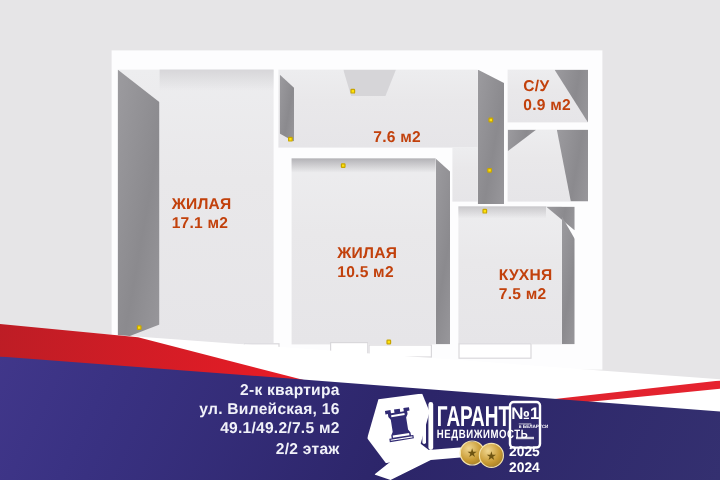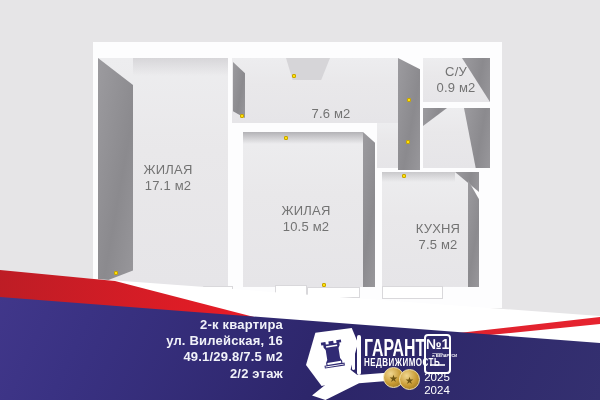--- a/index.html
+++ b/index.html
@@ -34,22 +34,22 @@
   .w-kit-right{left:468px;top:180px;width:11px;height:107px;clip-path:polygon(0 0,100% 18%,100% 100%,0 100%);}
 
   .window{background:#ffffff;border:1px solid #d9d8db;}
   .win-a{left:203px;top:286px;width:30px;height:13px;}
   .win-mid-door{left:275px;top:285px;width:32px;height:16px;}
   .win-mid{left:307px;top:287px;width:53px;height:11px;}
   .win-kitchen{left:382px;top:286px;width:61px;height:13px;}
 
   .handle{width:4px;height:4px;background:#ffe20a;border:1px solid #c8a500;border-radius:1px;}
 
-  .room-label{transform:translateX(-50%);text-align:center;white-space:nowrap;
-    color:#737373;font-size:13px;font-weight:400;line-height:16px;letter-spacing:.2px;}
+  .room-label{transform:translateX(-50%);white-space:nowrap;
+    color:#c2410c;font-size:13px;font-weight:700;line-height:16px;letter-spacing:.2px;}
   .lbl-a{left:168px;top:162px;}
   .lbl-corridor{left:331px;top:90px;}
   .lbl-wc{left:456px;top:64px;}
   .lbl-bath{left:454px;top:127px;}
   .lbl-middle{left:306px;top:203px;}
   .lbl-kitchen{left:438px;top:221px;}
 
   
   .fullshape{left:0;top:0;width:600px;height:400px;}
   .white-band{background:#ffffff;clip-path:polygon(0 272px,600px 316px,600px 346px,0 299px);}
@@ -81,21 +81,21 @@
   .badge-no{position:static !important;display:block;font-size:14px;font-weight:bold;line-height:17px;}
   .badge-sub{position:static !important;display:block;font-size:7px;line-height:7px;
     transform:scale(.55);transform-origin:center top;white-space:nowrap;border-top:1px solid #fff;
     margin:0 2px;padding-top:1px;font-weight:bold;}
   .badge-line{position:static !important;display:block;height:2px;margin:2px 4px 0 4px;background:#fff;opacity:.8;}
   .medal{width:21px;height:21px;border-radius:50%;border:1px solid #f3e3ae;
     background:radial-gradient(circle at 35% 30%,#f0d68f,#c89a33 55%,#8f6b1b 100%);
     color:#6e5412;font-size:10px;line-height:21px;text-align:center;}
   .medal1{left:383px;top:367px;}
   .medal2{left:399px;top:369px;}
-  .year{left:422px;color:#fff;font-size:11.5px;font-weight:normal;width:30px;text-align:center;}
+  .year{left:422px;color:#fff;font-size:11.5px;font-weight:bold;width:30px;text-align:center;}
   .year1{top:371px;}
   .year2{top:384px;}
 </style>
 </head>
 <body>
 
 <div id="stage">
 
   <div class="plan-bg"></div>
 
@@ -157,21 +157,21 @@
   </div>
 
   <div class="fullshape white-band"></div>
   <div class="fullshape red-stripe"></div>
   <div class="fullshape red-wedge"></div>
   <div class="fullshape blue-band"></div>
 
   <div class="listing">
     <div style="position:static">2-к квартира</div>
     <div style="position:static">ул. Вилейская, 16</div>
-    <div style="position:static">49.1/29.8/7.5 м2</div>
+    <div style="position:static">49.1/49.2/7.5 м2</div>
     <div style="position:static">2/2 этаж</div>
   </div>
 
   <div class="emblem"></div>
   <div class="emblem-rook">♜</div>
   <div class="book"></div>
   <div class="bar1"></div>
   <div class="bar2"></div>
   <div class="brand-title">ГАРАНТ</div>
   <div class="brand-sub">НЕДВИЖИМОСТЬ</div>

